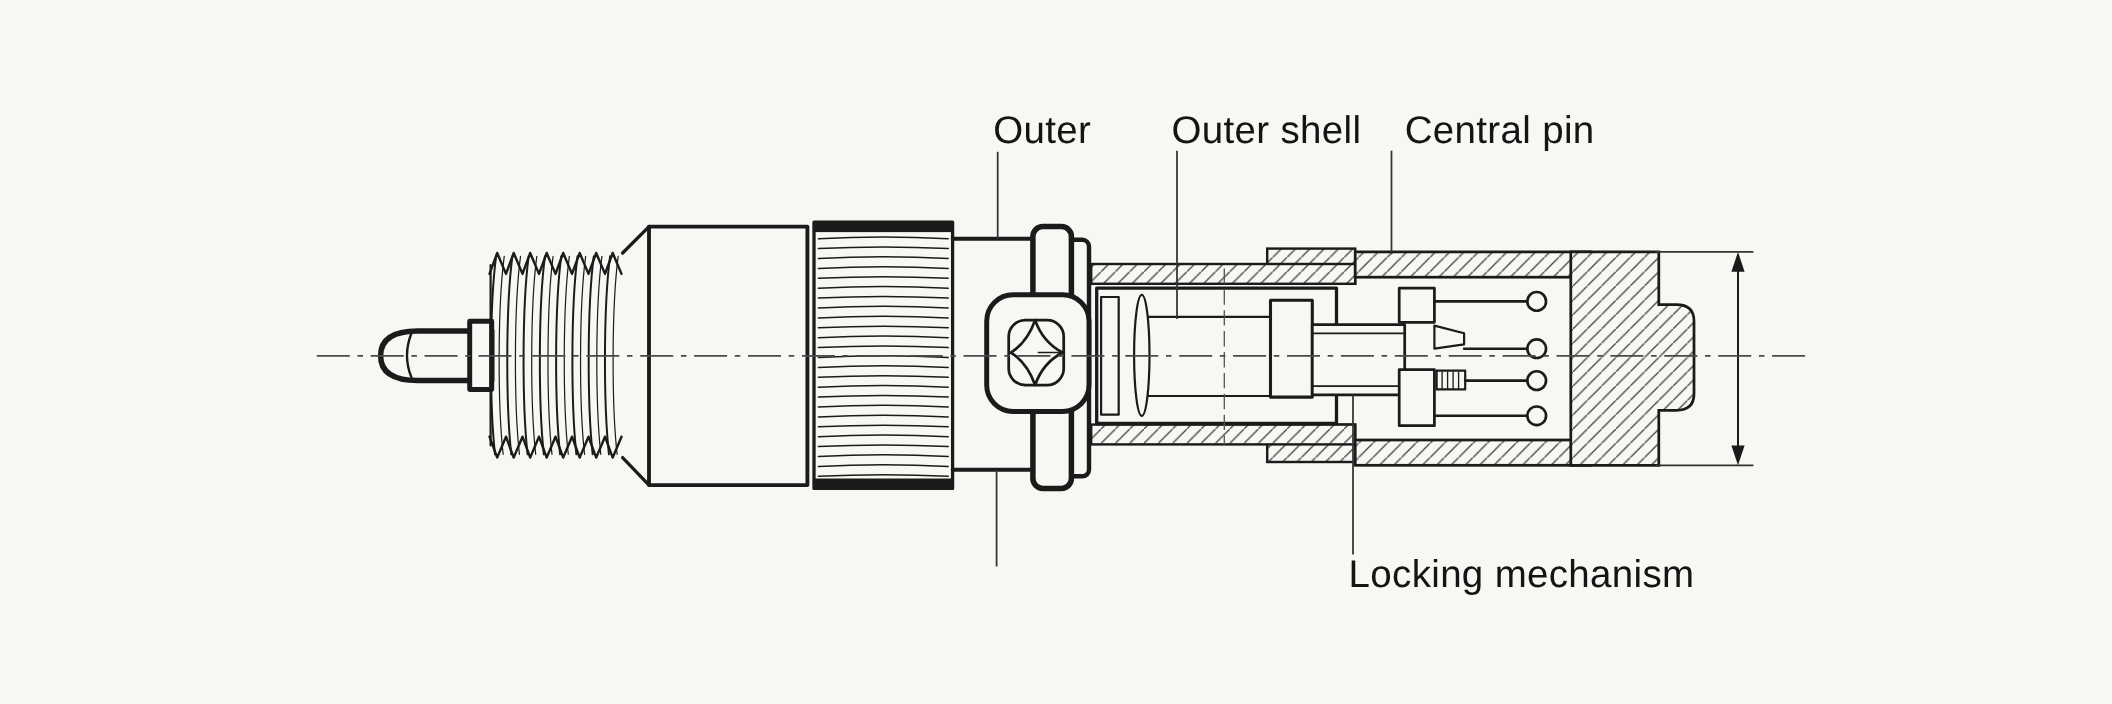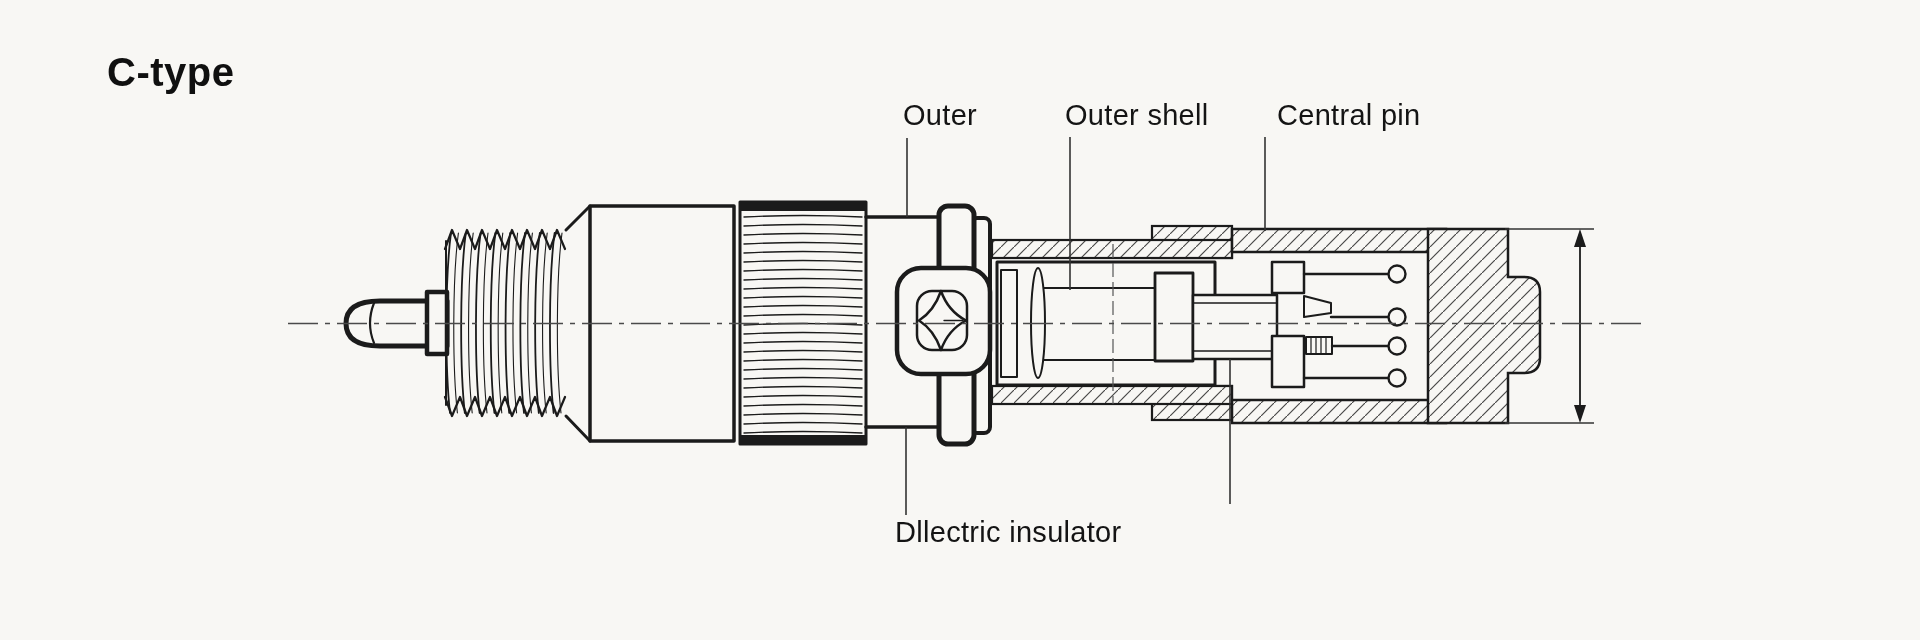--- a/index.html
+++ b/index.html
@@ -7,21 +7,21 @@
   #stage{position:relative;width:1920px;height:640px;background:var(--bg);overflow:hidden;
          font-family:"Liberation Sans", sans-serif;}
   svg{position:absolute;left:0;top:0;}
   .s{stroke:var(--ink);fill:none;stroke-linecap:round;stroke-linejoin:round;}
   .sf{stroke:var(--ink);fill:var(--bg);stroke-linejoin:round;}
   .hf{stroke:var(--ink);fill:url(#hatch);stroke-linejoin:miter;}
   .dk{fill:var(--ink);stroke:none;}
   .cline{stroke:var(--cl);fill:none;}
   .leader{stroke:var(--leader);fill:none;}
   .thinmark{stroke:#555;fill:none;}
-  .lbl{position:absolute;color:#141414;font-size:29px;letter-spacing:.3px;white-space:nowrap;}
+  .lbl{position:absolute;color:#141414;font-size:35px;letter-spacing:.3px;white-space:nowrap;}
   #title{position:absolute;left:107px;top:50px;font-size:40px;font-weight:700;color:#101010;letter-spacing:.5px;}
 </style>
 </head>
 <body>
 
 <div id="stage">
 
   <svg id="draw" width="1920" height="640" viewBox="0 0 1920 640">
     <defs>
       <pattern id="hatch" width="13" height="13" patternUnits="userSpaceOnUse">
@@ -166,18 +166,17 @@
       <path class="leader" stroke-width="1.6" d="M907,138 V217"></path>
       <path class="leader" stroke-width="1.6" d="M1070,137 V290"></path>
       <path class="leader" stroke-width="1.6" d="M1265,137 V231"></path>
       <path class="leader" stroke-width="1.6" d="M906,427 V515"></path>
       <path class="leader" stroke-width="1.6" d="M1230,359 V504"></path>
     </g>
 
     <path class="cline" stroke-width="1.6" stroke-dasharray="30 7 5 7" d="M288,323.5 H1642"></path>
   </svg>
 
-  <div id="title">C-type</div>
   <div class="lbl" style="left:903px;top:99px">Outer</div>
   <div class="lbl" style="left:1065px;top:99px">Outer shell</div>
   <div class="lbl" style="left:1277px;top:99px">Central pin</div>
-  <div class="lbl" style="left:895px;top:516px">Dllectric insulator</div>
+  <div class="lbl" style="left:1226px;top:503px">Locking mechanism</div>
 </div>
 
 </body></html>

